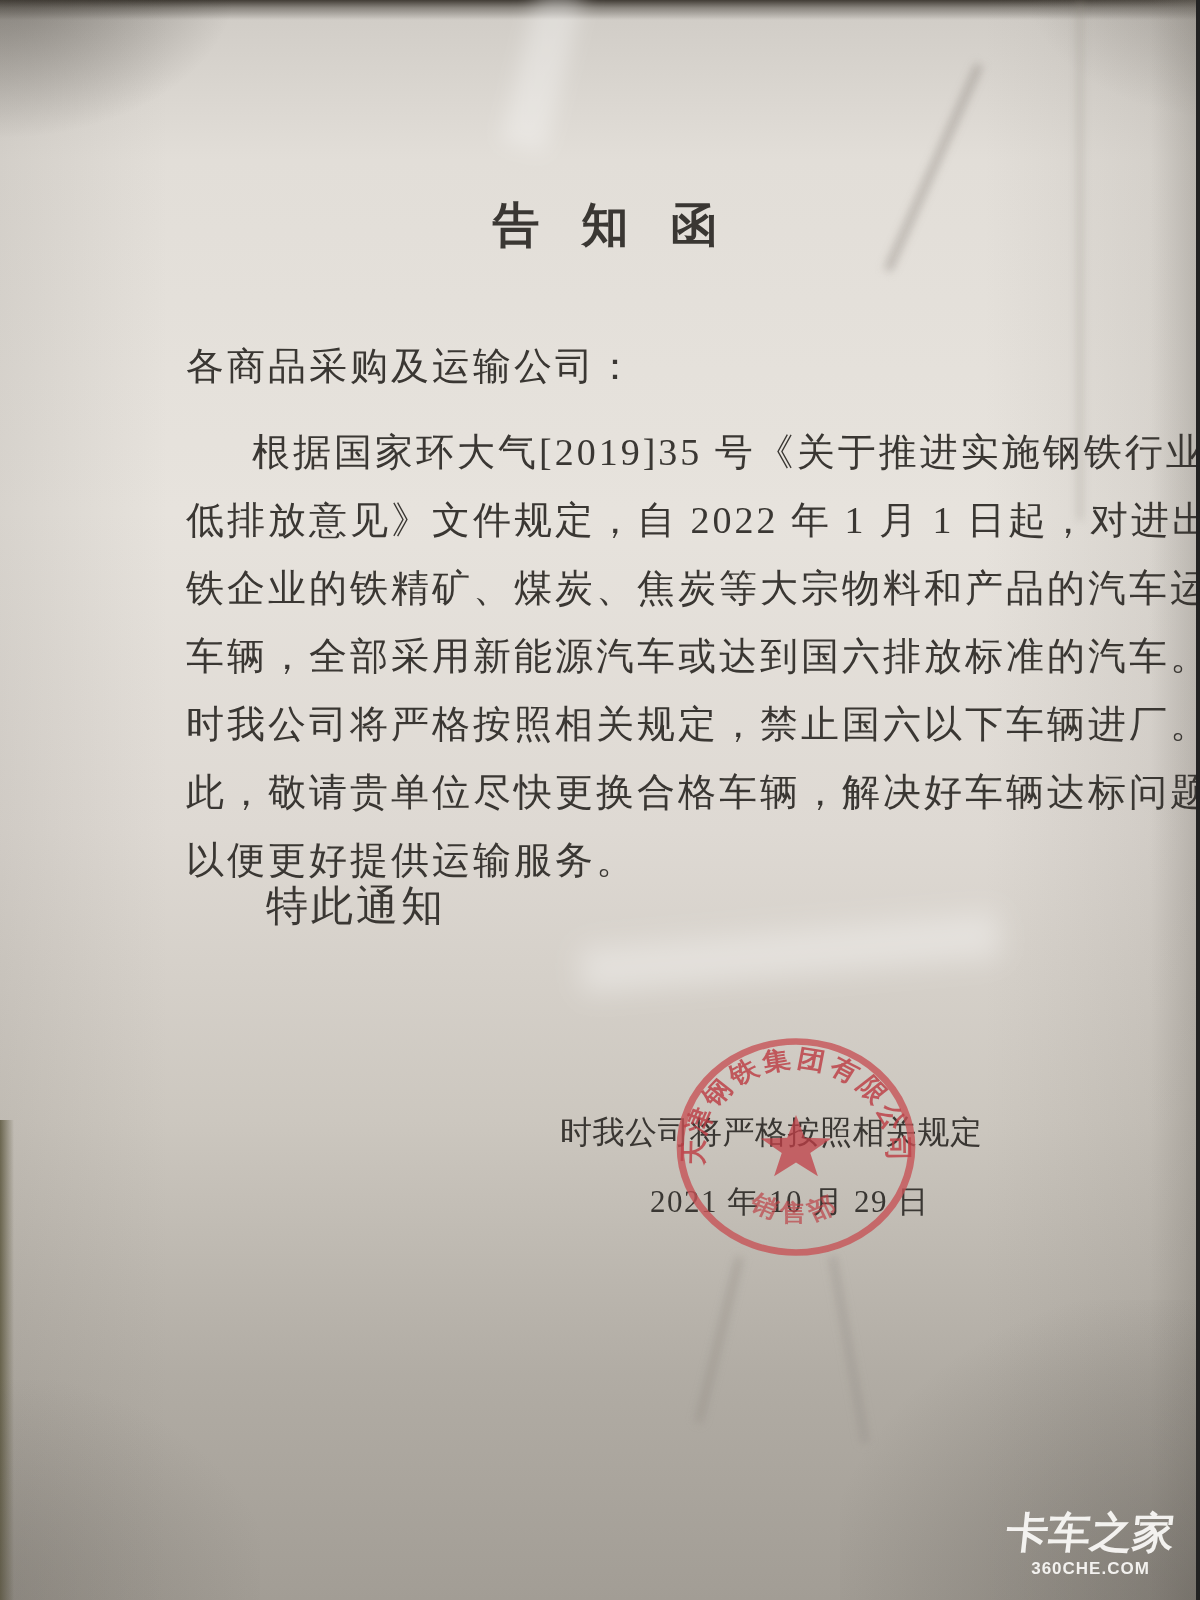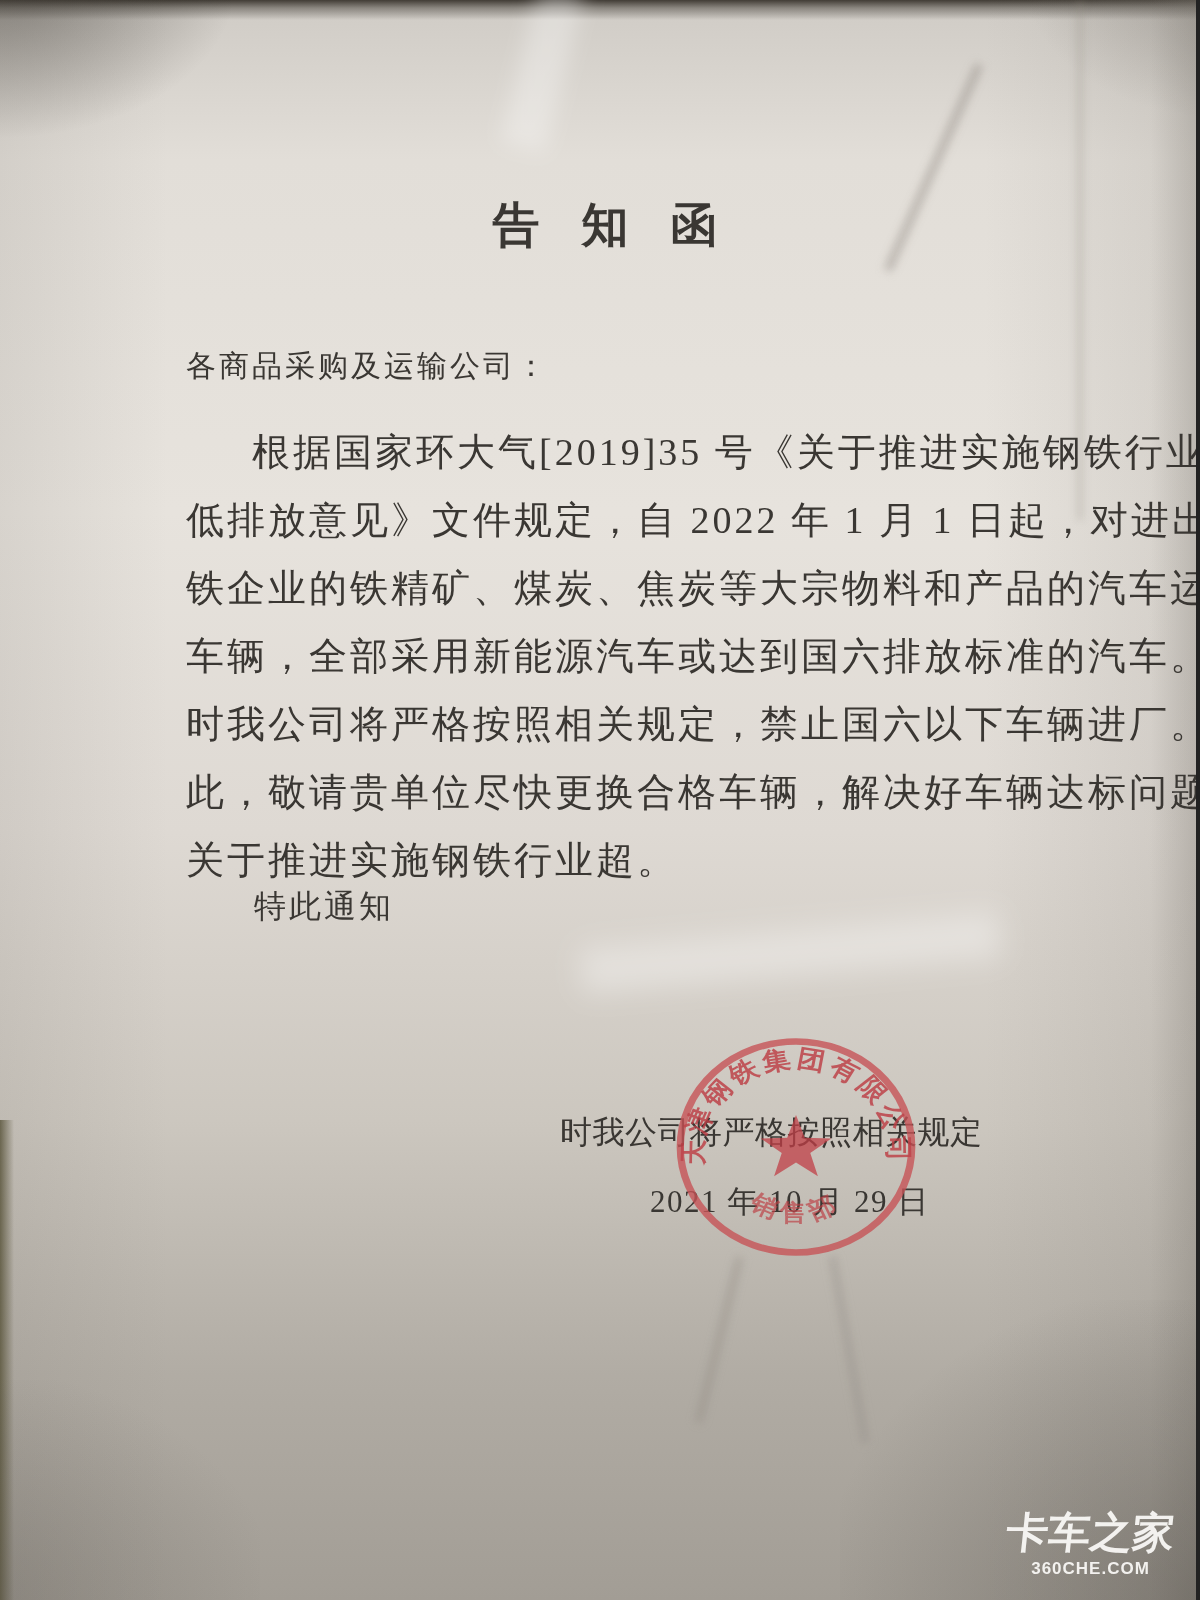--- a/index.html
+++ b/index.html
@@ -39,25 +39,25 @@
     transform:rotate(14deg);filter:blur(10px);}
   .crease-seal-l{left:716px;top:1255px;width:6px;height:170px;background:rgba(142,136,128,0.5);
     transform:rotate(14deg);filter:blur(5px);}
   .crease-seal-r{left:846px;top:1255px;width:6px;height:190px;background:rgba(142,136,128,0.45);
     transform:rotate(-10deg);filter:blur(5px);}
   .crease-right-v{left:1078px;top:0;width:4px;height:520px;background:rgba(140,134,126,0.4);filter:blur(4px);}
   
   .ink{position:absolute;color:#3a3733;}
   .doc-title{left:0;top:199px;width:1252px;text-align:center;
     font-size:47px;font-weight:700;letter-spacing:42px;line-height:52px;}
-  .salutation{left:186px;top:346px;font-size:30px;letter-spacing:3px;line-height:40px;}
+  .salutation{left:186px;top:346px;font-size:38px;letter-spacing:3px;line-height:40px;}
   .body-block{left:186px;top:418px;width:890px;}
   .body-line{height:68px;line-height:68px;font-size:38px;letter-spacing:3px;white-space:nowrap;}
   .body-line.first{text-indent:66px;}
-  .closing{left:254px;top:884px;font-size:32px;letter-spacing:3px;line-height:44px;text-align:center;}
+  .closing{left:266px;top:884px;font-size:42px;letter-spacing:3px;line-height:44px;text-align:center;}
   .signature{left:560px;top:1112px;font-size:32px;letter-spacing:0.5px;line-height:40px;}
   .dateline{left:650px;top:1182px;font-size:31px;letter-spacing:1.5px;line-height:40px;}
   
   .seal{position:absolute;left:672px;top:1034px;width:248px;height:226px;opacity:0.93;}
   
   .watermark{position:absolute;left:998px;top:1512px;width:185px;text-align:center;
     color:rgba(251,250,247,0.93);font-family:"Liberation Sans", sans-serif;}
   .wm-logo{font-size:42px;font-weight:700;line-height:42px;transform:skewX(-6deg);letter-spacing:0px;}
   .wm-site{font-size:17px;font-weight:700;line-height:26px;letter-spacing:1px;margin-top:2px;}
 </style>
@@ -85,21 +85,21 @@
 
   <div class="ink salutation">各商品采购及运输公司：</div>
 
   <div class="ink body-block">
     <div class="body-line first">根据国家环大气[2019]35 号《关于推进实施钢铁行业超</div>
     <div class="body-line">低排放意见》文件规定，自 2022 年 1 月 1 日起，对进出钢</div>
     <div class="body-line">铁企业的铁精矿、煤炭、焦炭等大宗物料和产品的汽车运输</div>
     <div class="body-line">车辆，全部采用新能源汽车或达到国六排放标准的汽车。届</div>
     <div class="body-line">时我公司将严格按照相关规定，禁止国六以下车辆进厂。为</div>
     <div class="body-line">此，敬请贵单位尽快更换合格车辆，解决好车辆达标问题，</div>
-    <div class="body-line">关于推进实施钢铁行业超。</div>
+    <div class="body-line">以便更好提供运输服务。</div>
   </div>
 
   <div class="ink closing">特此通知</div>
 
   <div class="ink signature">时我公司将严格按照相关规定</div>
 
   <div class="ink dateline">2021 年 10 月 29 日</div>
 
   <svg class="seal" viewBox="0 0 240 240" preserveAspectRatio="none">
     <defs>

